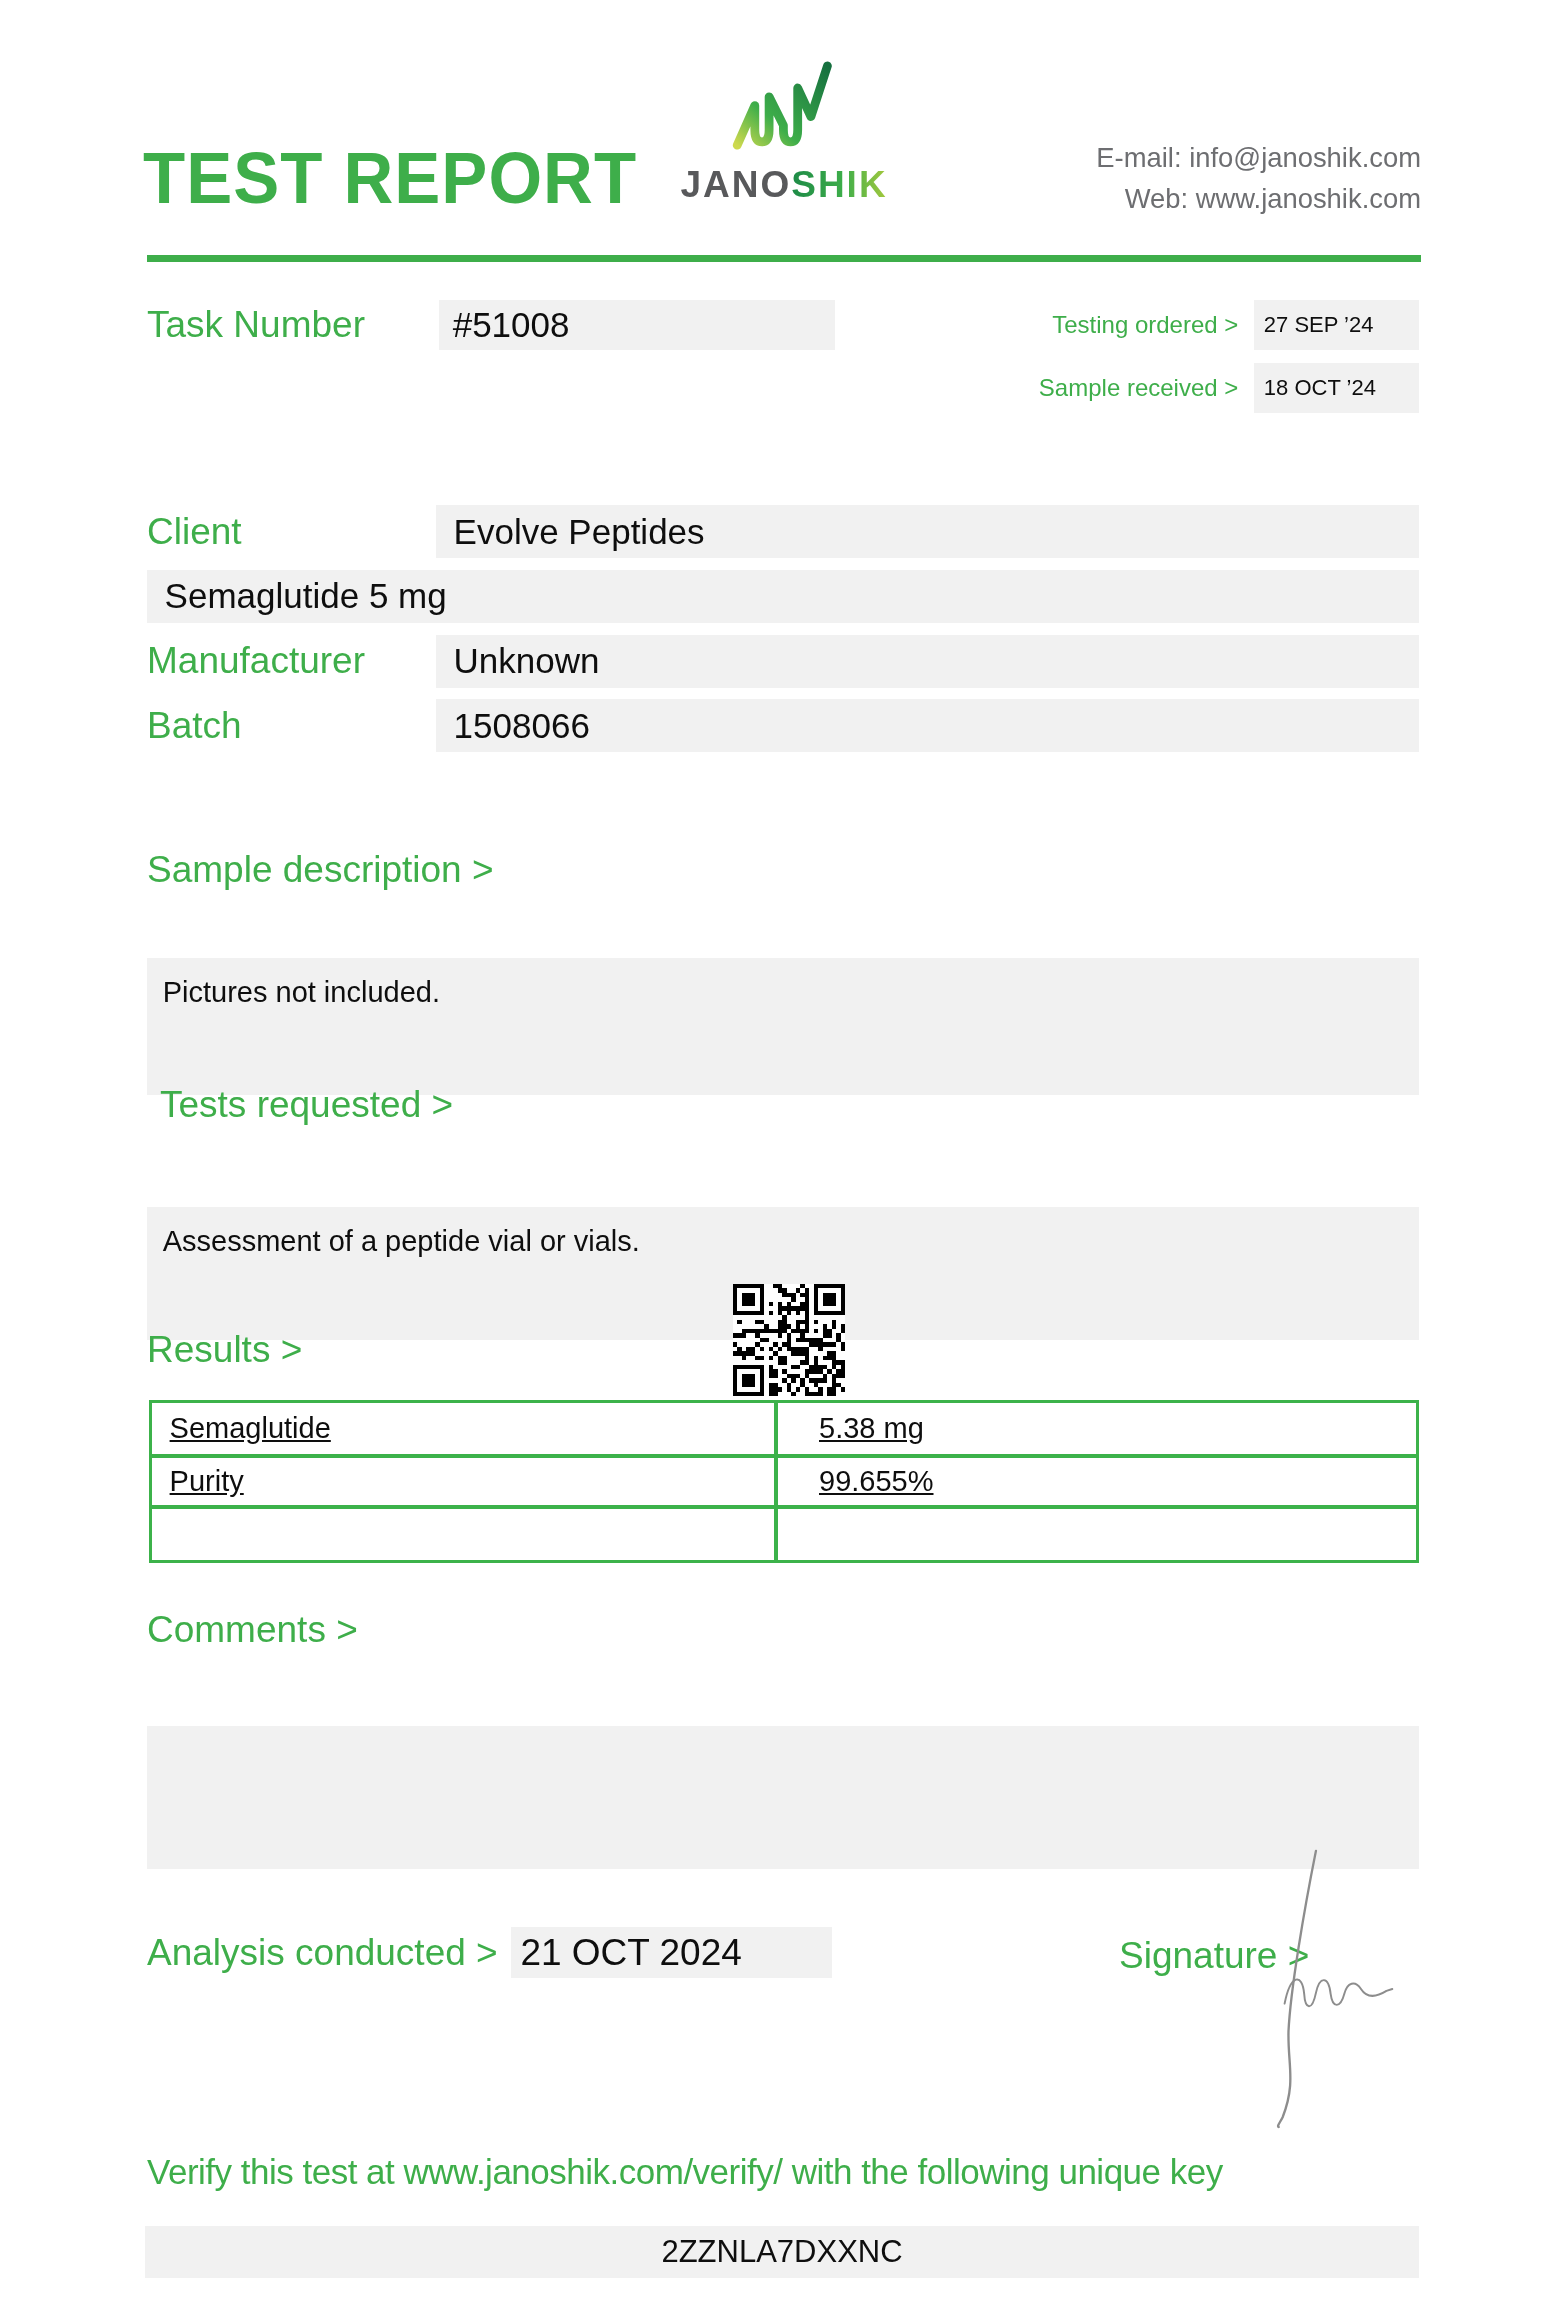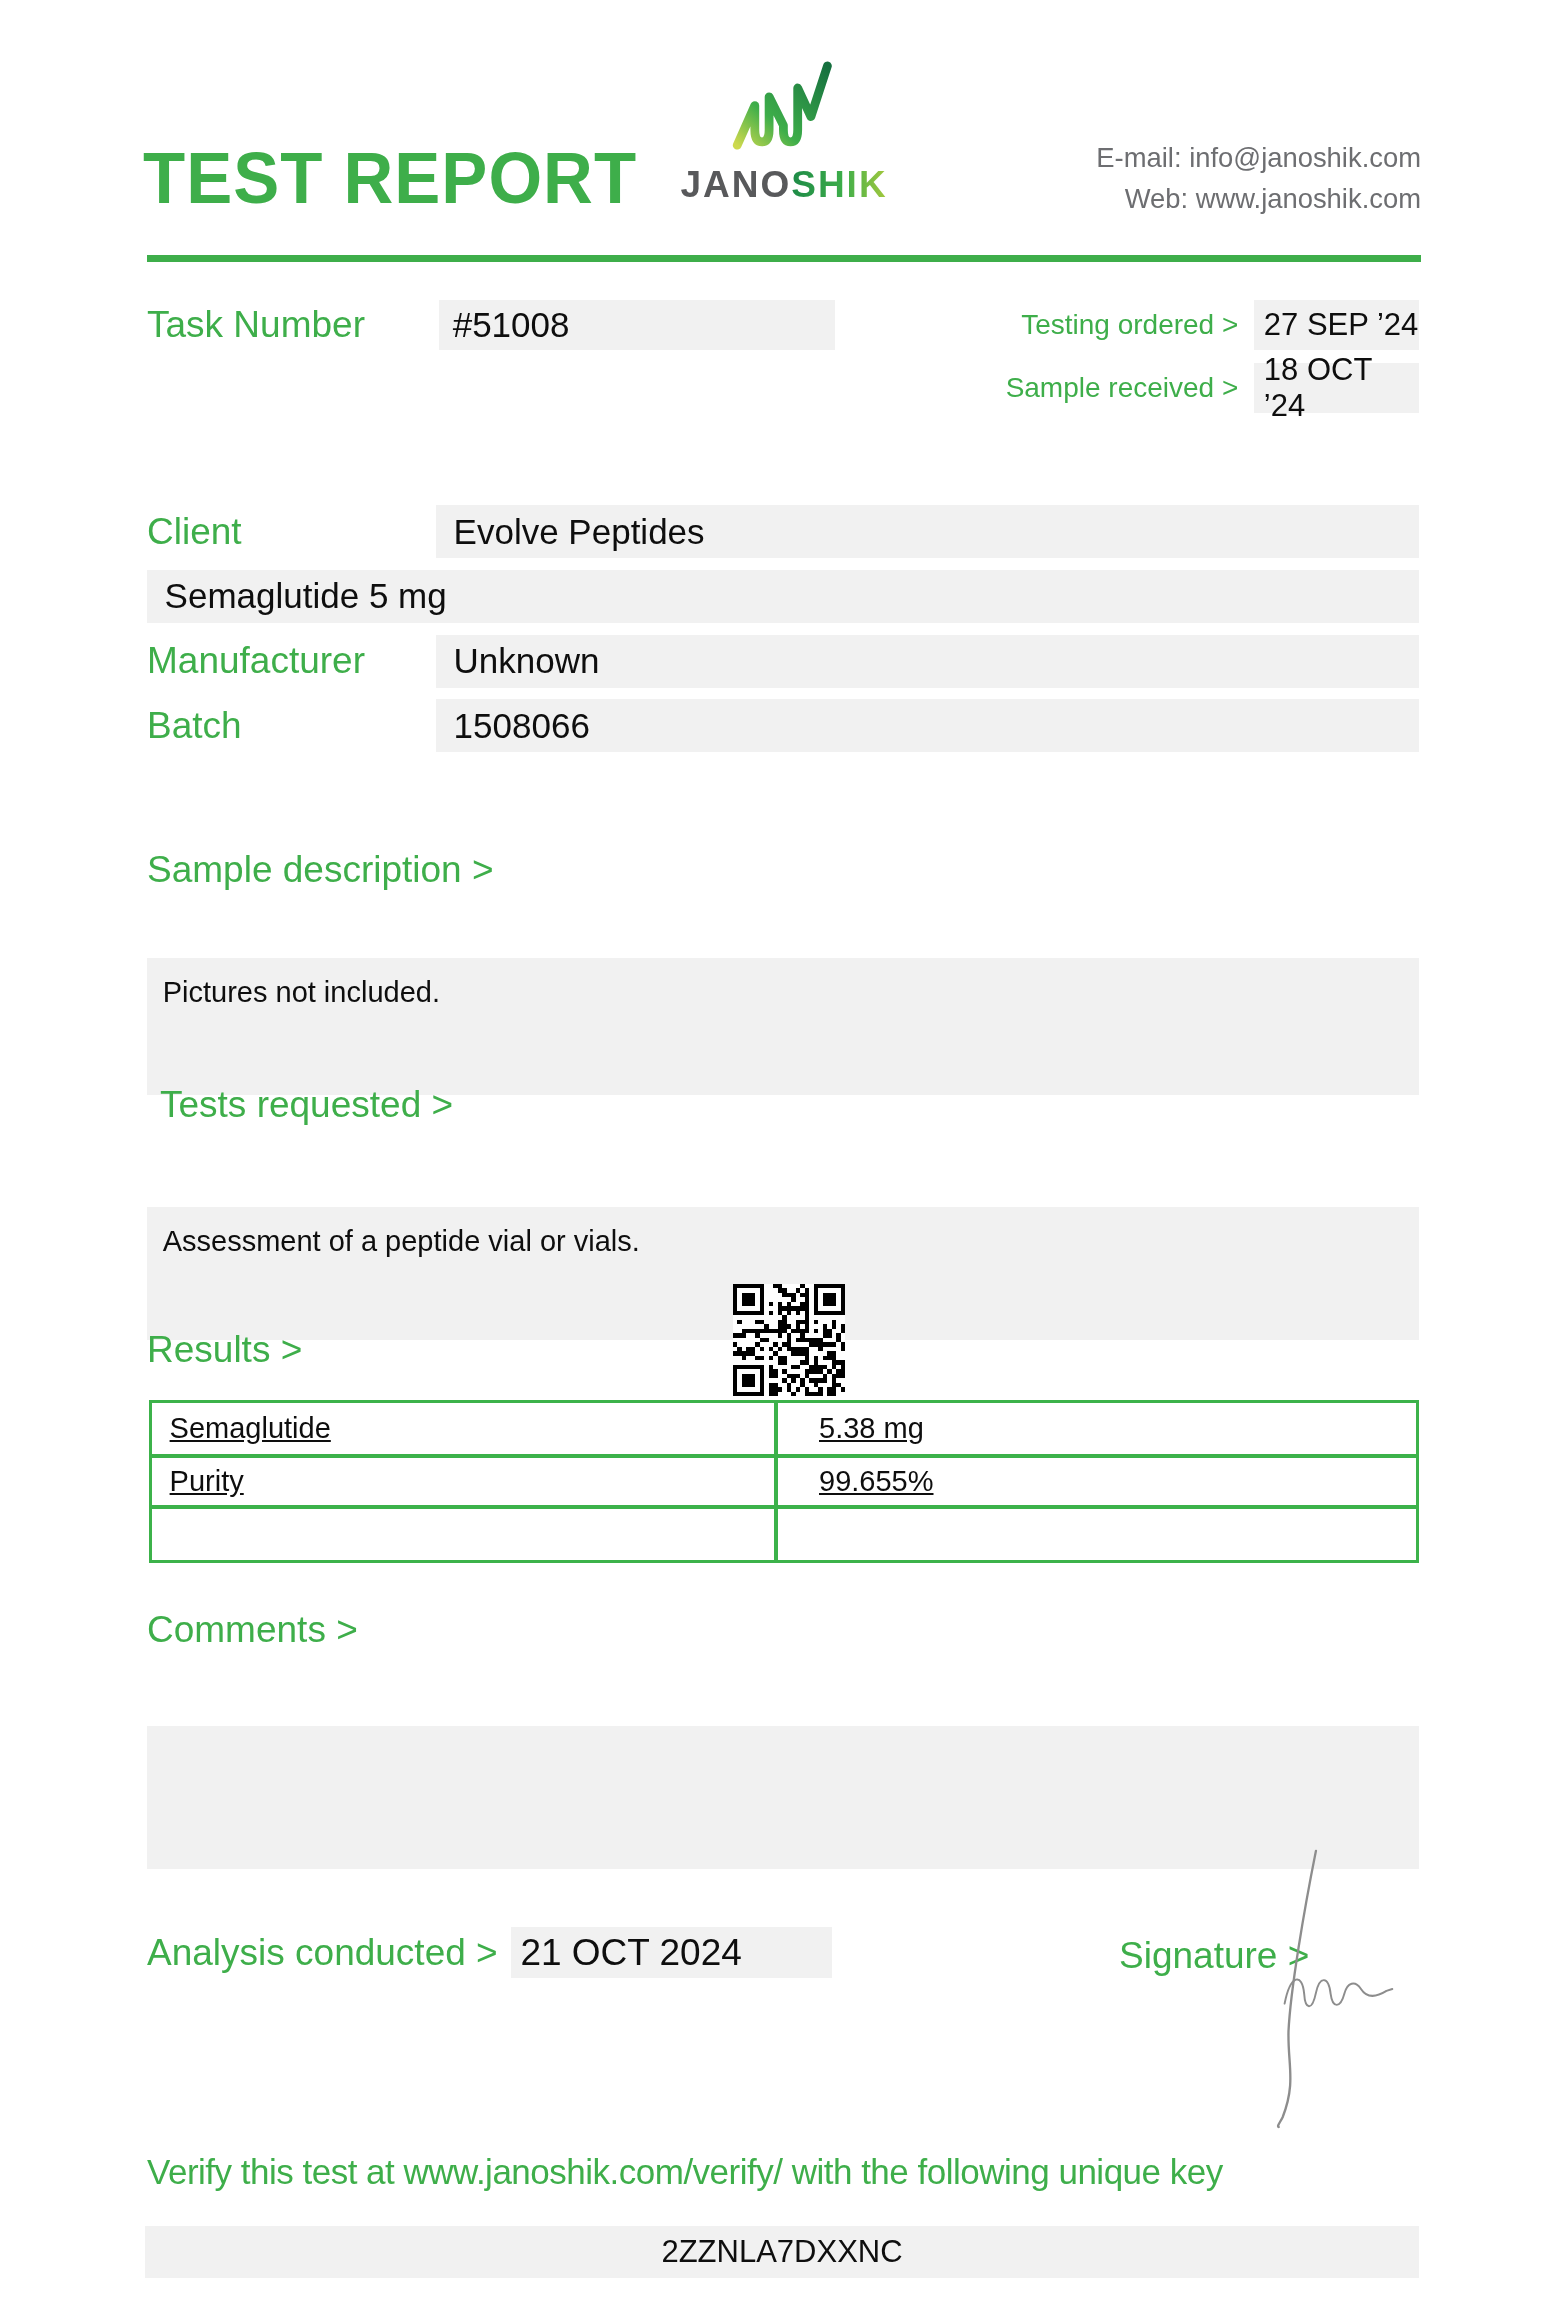--- a/index.html
+++ b/index.html
@@ -38,22 +38,22 @@
   .rule{left:147px;top:255px;width:1274px;height:6.9px;background:var(--green);}
 
   
   .green-label{color:var(--green);font-size:37px;white-space:nowrap;}
   .task-row{left:147px;top:300px;display:flex;align-items:center;}
   .task-label{width:292px;}
   .gray-box{background:var(--boxgray);display:flex;align-items:center;}
   .task-box{width:396px;height:50px;padding-left:13.7px;font-size:35px;}
   .dates{right:149px;top:300px;display:flex;flex-direction:column;row-gap:12.7px;align-items:flex-end;}
   .date-row{display:flex;align-items:center;column-gap:15.7px;}
-  .date-label{font-size:28px;}
-  .date-box{width:165px;height:50px;padding-left:9.8px;font-size:31px;font-weight:400;}
+  .date-label{font-size:24px;}
+  .date-box{width:165px;height:50px;padding-left:9.8px;font-size:22px;font-weight:400;}
 
   
   .info{left:147px;top:505px;width:1272px;display:flex;flex-direction:column;row-gap:11.8px;}
   .info-row{display:flex;align-items:stretch;height:53px;}
   .info-label{width:289px;display:flex;align-items:center;}
   .info-box{flex:1;height:53px;padding-left:17.6px;font-size:35px;}
 
   
   .sec-head{font-size:37px;color:var(--green);white-space:nowrap;}
   .text-box{left:147px;width:1272px;background:var(--boxgray);font-size:29px;padding:17.6px 15.7px;margin-top:48px;}

